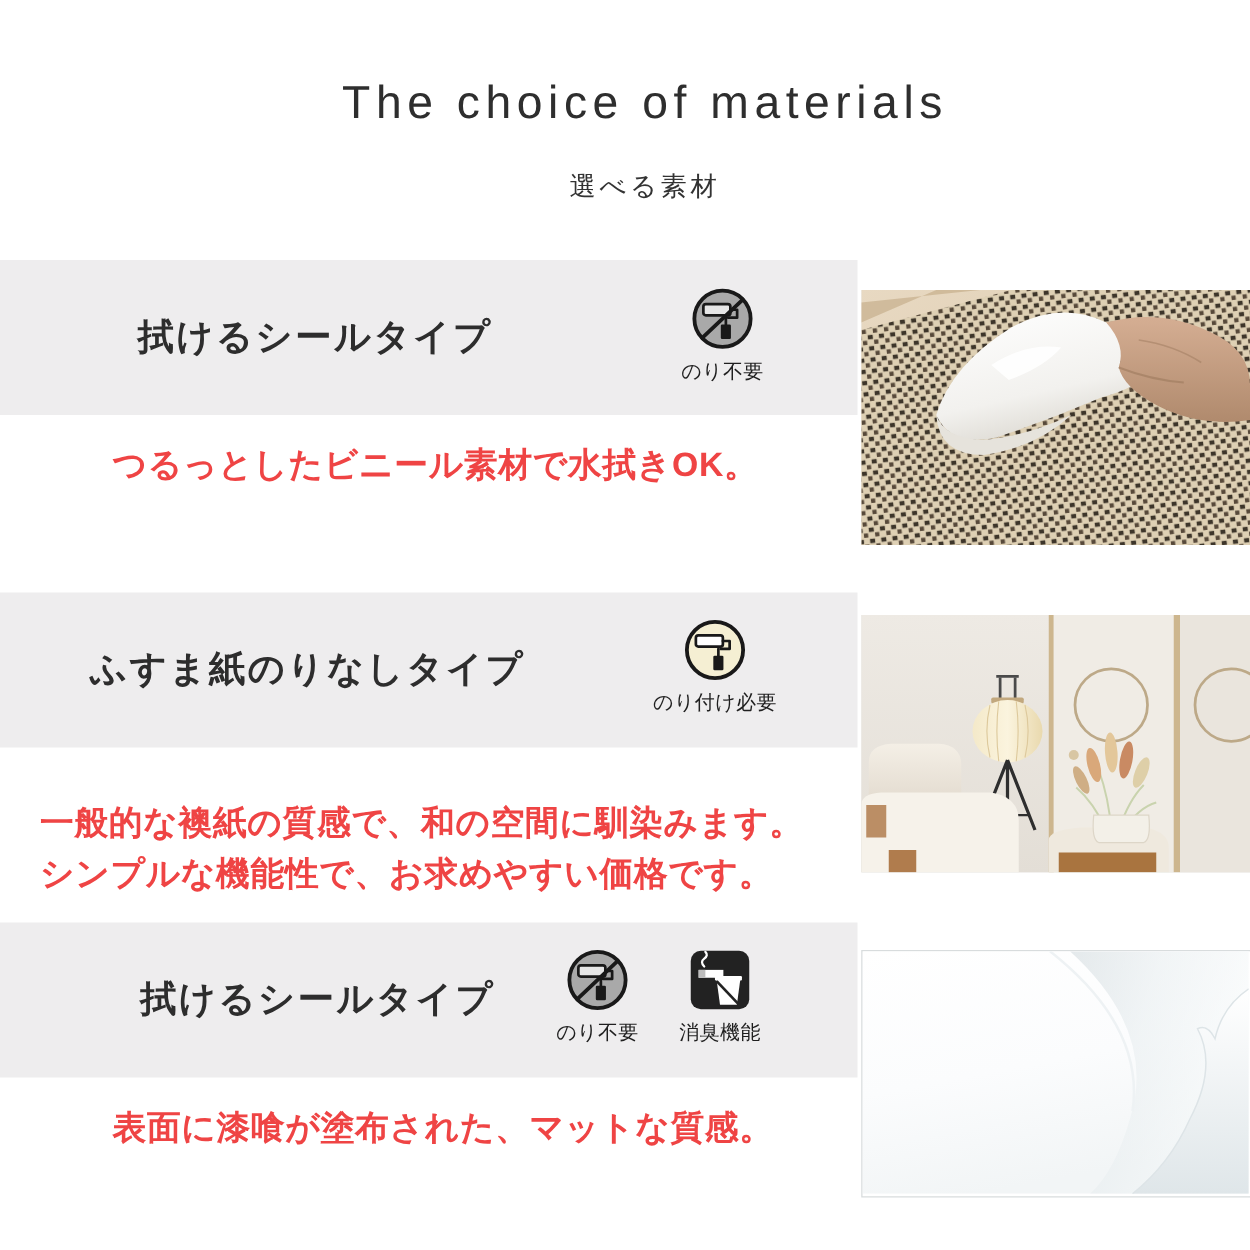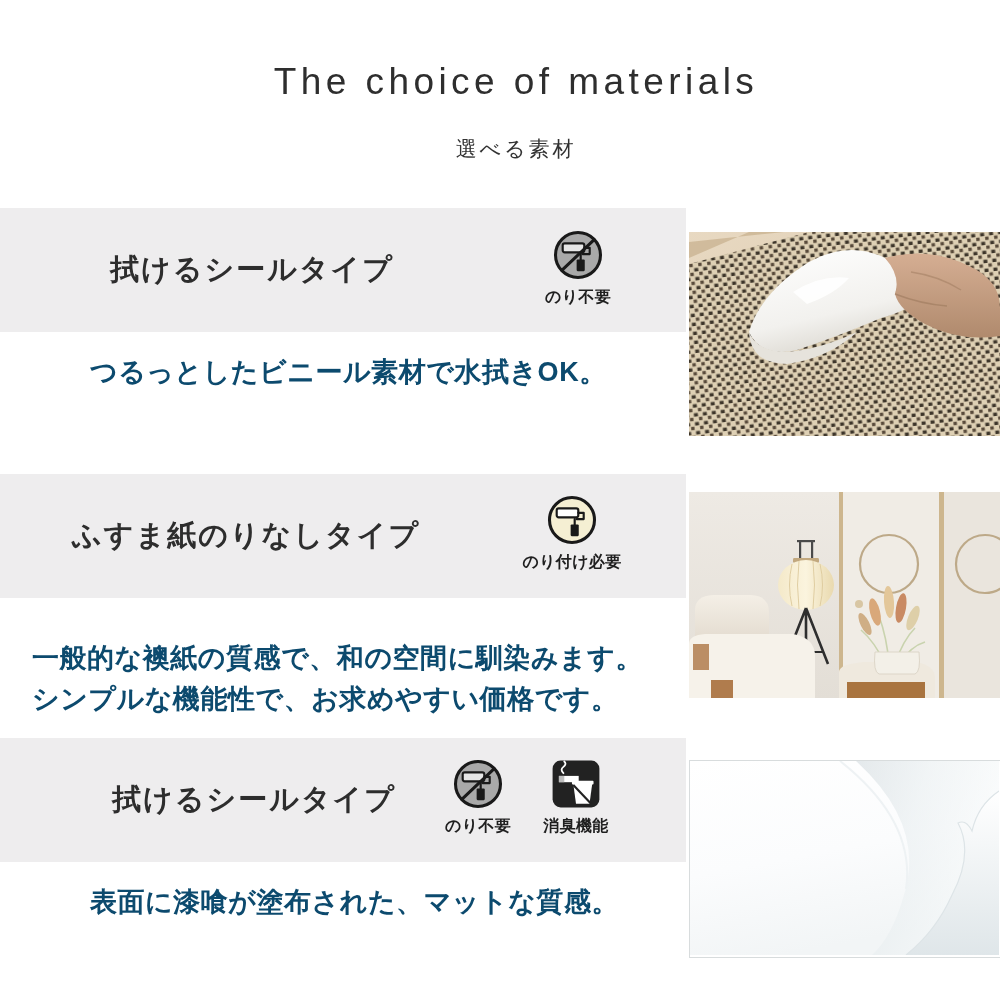--- a/index.html
+++ b/index.html
@@ -50,33 +50,33 @@
   .badges{
     position:absolute;
     display:flex;
     align-items:flex-start;
     gap:22px;
   }
   .badge{display:flex;flex-direction:column;align-items:center;width:76px;}
   .badge-label{
     margin-top:5px;
     font-size:16px;
-    font-weight:700;
+    font-weight:400;
     letter-spacing:.02em;
     color:#1f1f1f;
     white-space:nowrap;
   }
   .badge-icon{width:54px;height:54px;display:block;}
 
   .desc{
     position:absolute;
     font-size:27px;
     font-weight:700;
     letter-spacing:.02em;
-    color:#0c4a6e;
+    color:#ef4444;
     line-height:1.52;
     white-space:nowrap;
   }
 
   .photo{
     position:absolute;
     overflow:hidden;
     background:#e9e7e3;
   }
   .photo svg{display:block;}

